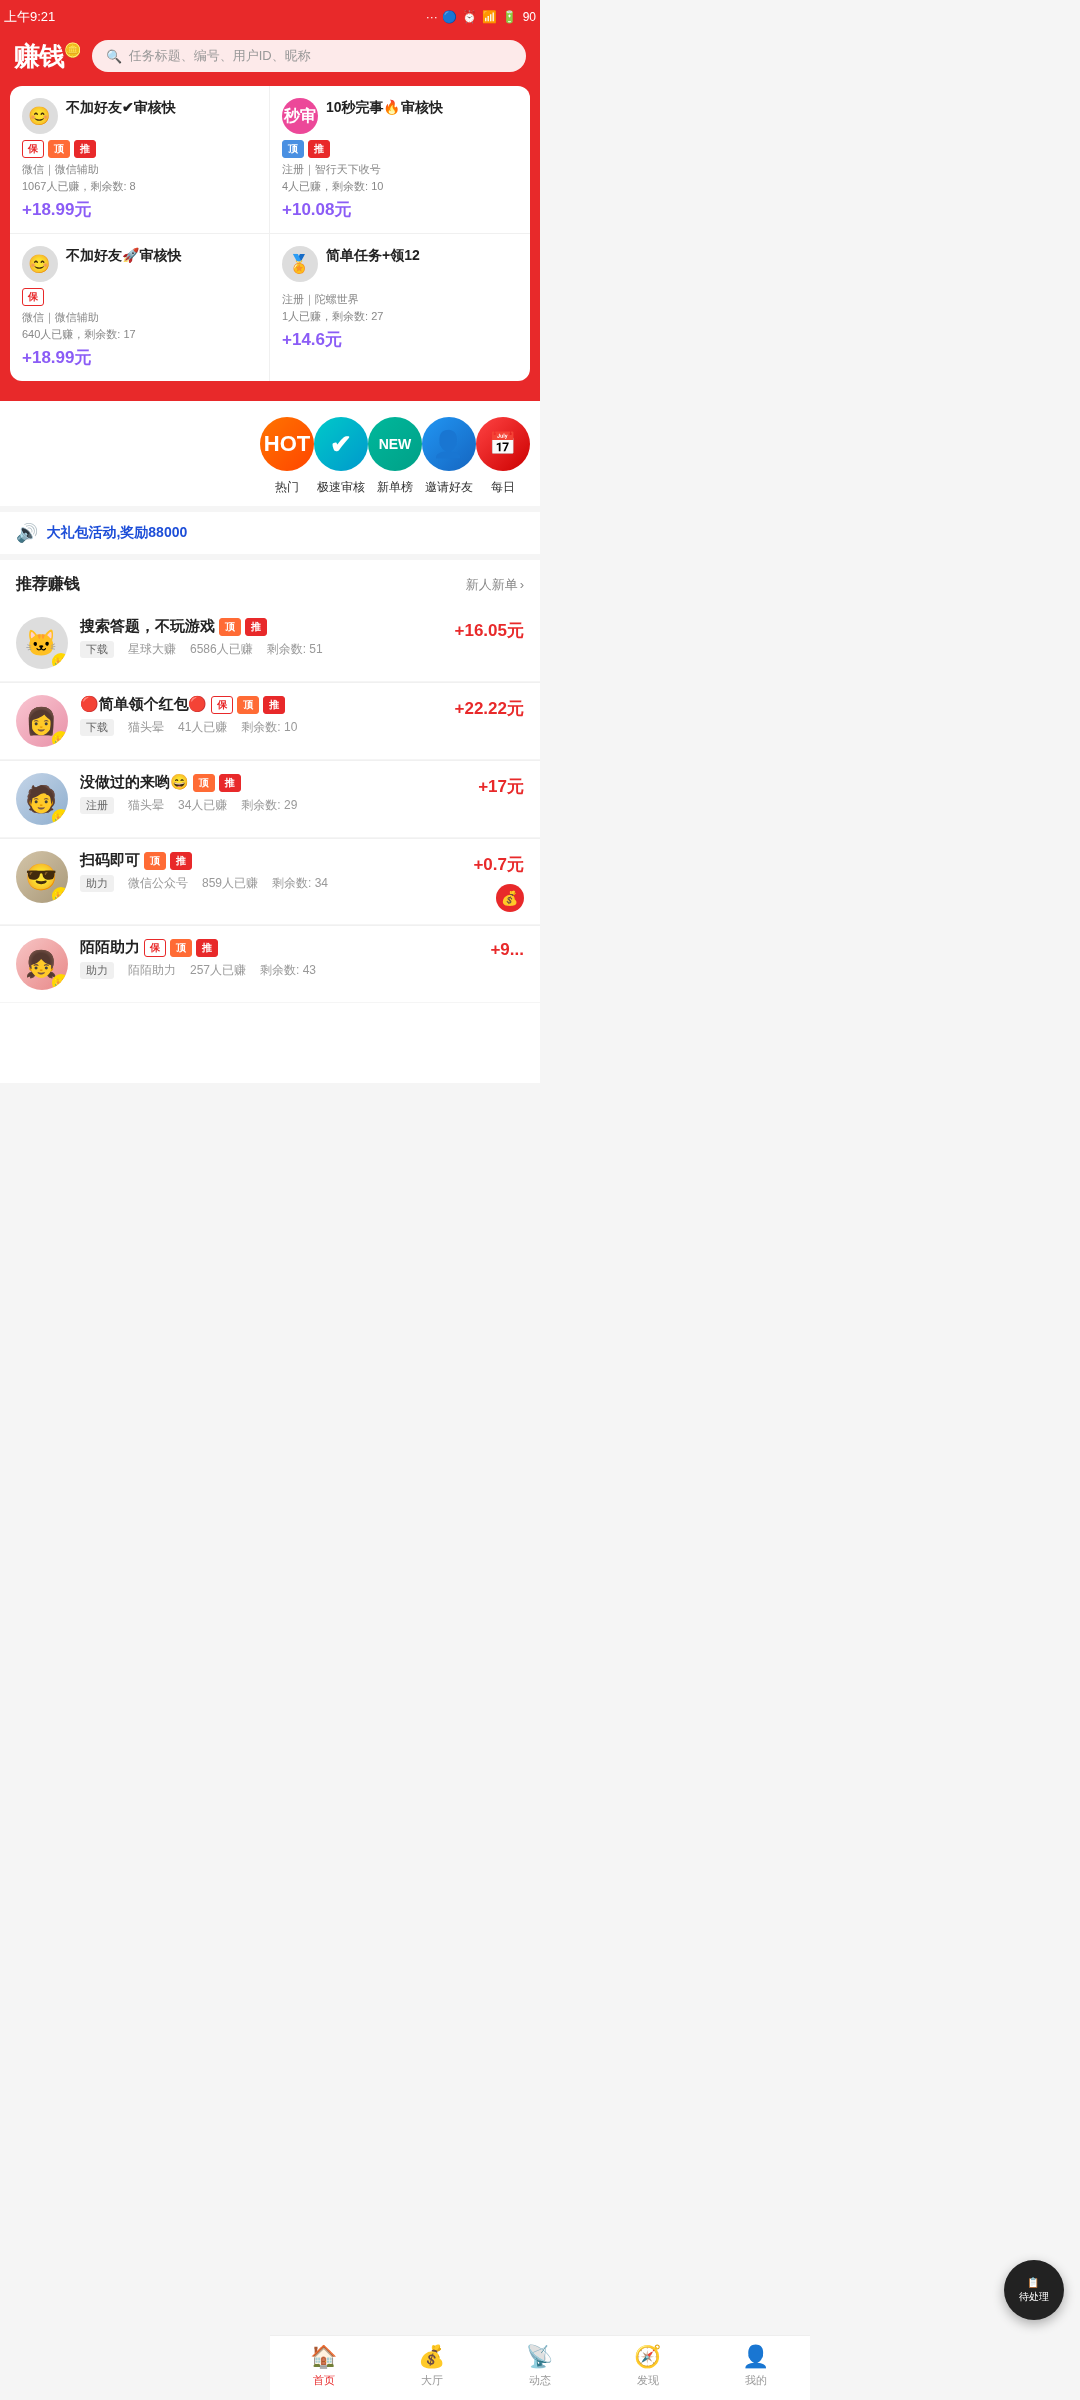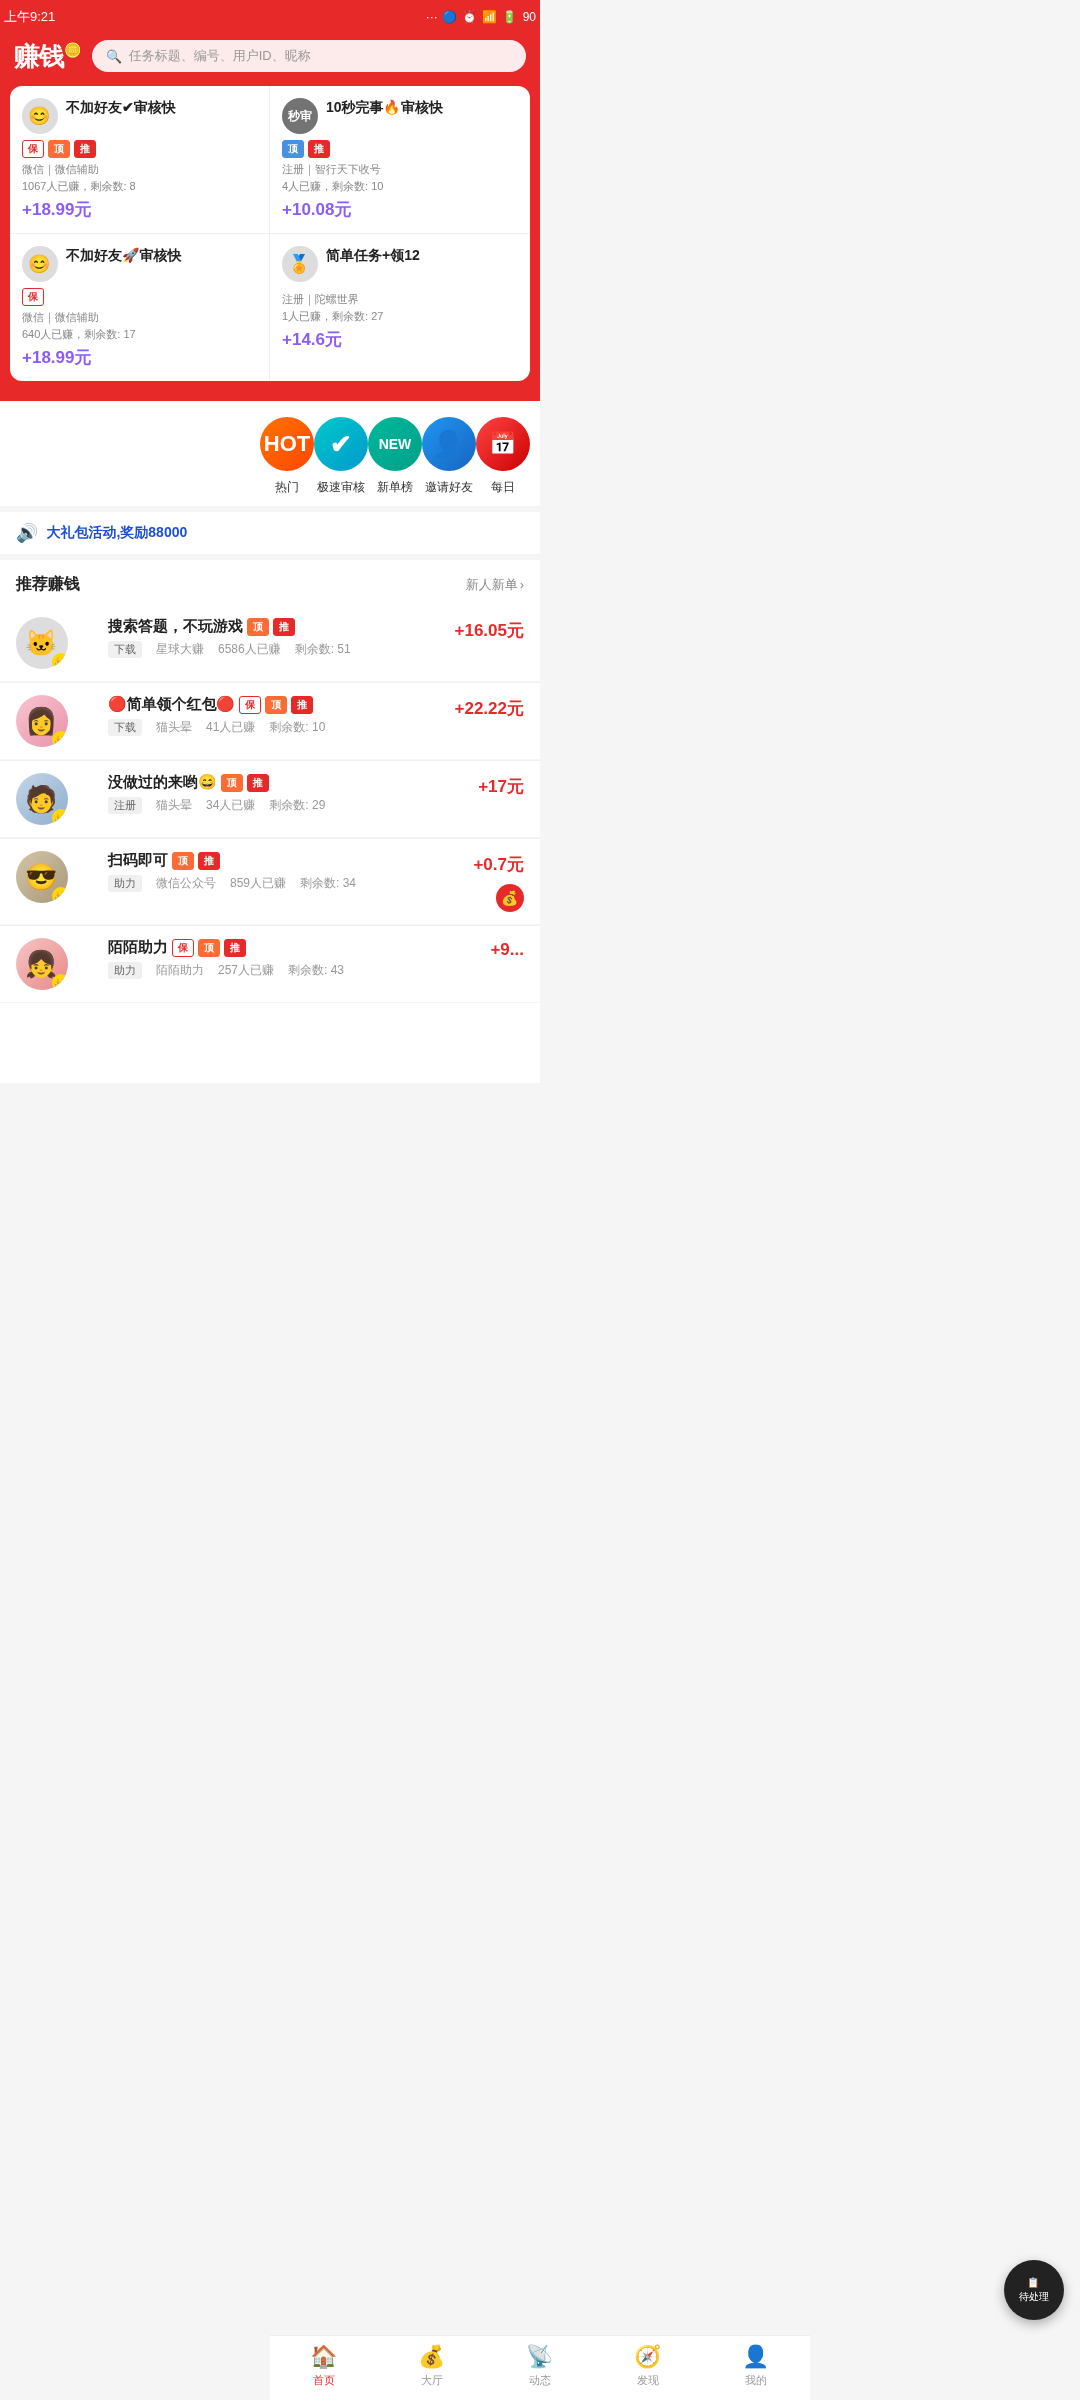--- a/index.html
+++ b/index.html
@@ -142,21 +142,21 @@
       display: flex; align-items: center; justify-content: center;
       font-size: 26px; position: relative;
     }
     .crown-badge {
       position: absolute; bottom: -2px; right: -2px;
       background: #FFD700; border-radius: 50%;
       width: 18px; height: 18px;
       display: flex; align-items: center; justify-content: center;
       font-size: 10px;
     }
-    .task-body { flex: 1; margin-left: 28px; }
+    .task-body { flex: 1; }
     .task-title-row { display: flex; align-items: center; gap: 4px; flex-wrap: wrap; margin-bottom: 5px; }
     .task-title { font-size: 15px; font-weight: 700; color: #222; }
     .task-meta { font-size: 12px; color: #999; display: flex; align-items: center; gap: 14px; margin-top: 4px; }
     .meta-tag {
       background: #f0f0f0; border-radius: 3px;
       padding: 1px 6px; font-size: 11px; color: #666;
     }
     .task-price { font-size: 17px; font-weight: 800; color: #e8292a; text-align: right; white-space: nowrap; flex-shrink: 0; margin-top: 2px; }
     .task-right { display: flex; flex-direction: column; align-items: flex-end; min-width: 80px; }
     
@@ -230,21 +230,21 @@
         <span class="badge badge-ding">顶</span>
         <span class="badge badge-tui">推</span>
       </div>
       <div class="card-sub">微信｜微信辅助</div>
       <div class="card-sub">1067人已赚，剩余数: 8</div>
       <div class="card-price">+18.99元</div>
     </div>
 
     <div class="featured-card">
       <div class="card-header">
-        <div class="avatar-sm" style="background:#737373; font-size:12px; color:white; font-weight:800; text-align:center; line-height:36px;">秒审</div>
+        <div class="avatar-sm" style="background:#ec4899; font-size:16px; color:white; font-weight:800; text-align:center; line-height:36px;">秒审</div>
         <div class="card-title">10秒完事🔥审核快</div>
       </div>
       <div class="badge-row">
         <span class="badge badge-top">顶</span>
         <span class="badge badge-tui">推</span>
       </div>
       <div class="card-sub">注册｜智行天下收号</div>
       <div class="card-sub">4人已赚，剩余数: 10</div>
       <div class="card-price">+10.08元</div>
     </div>

